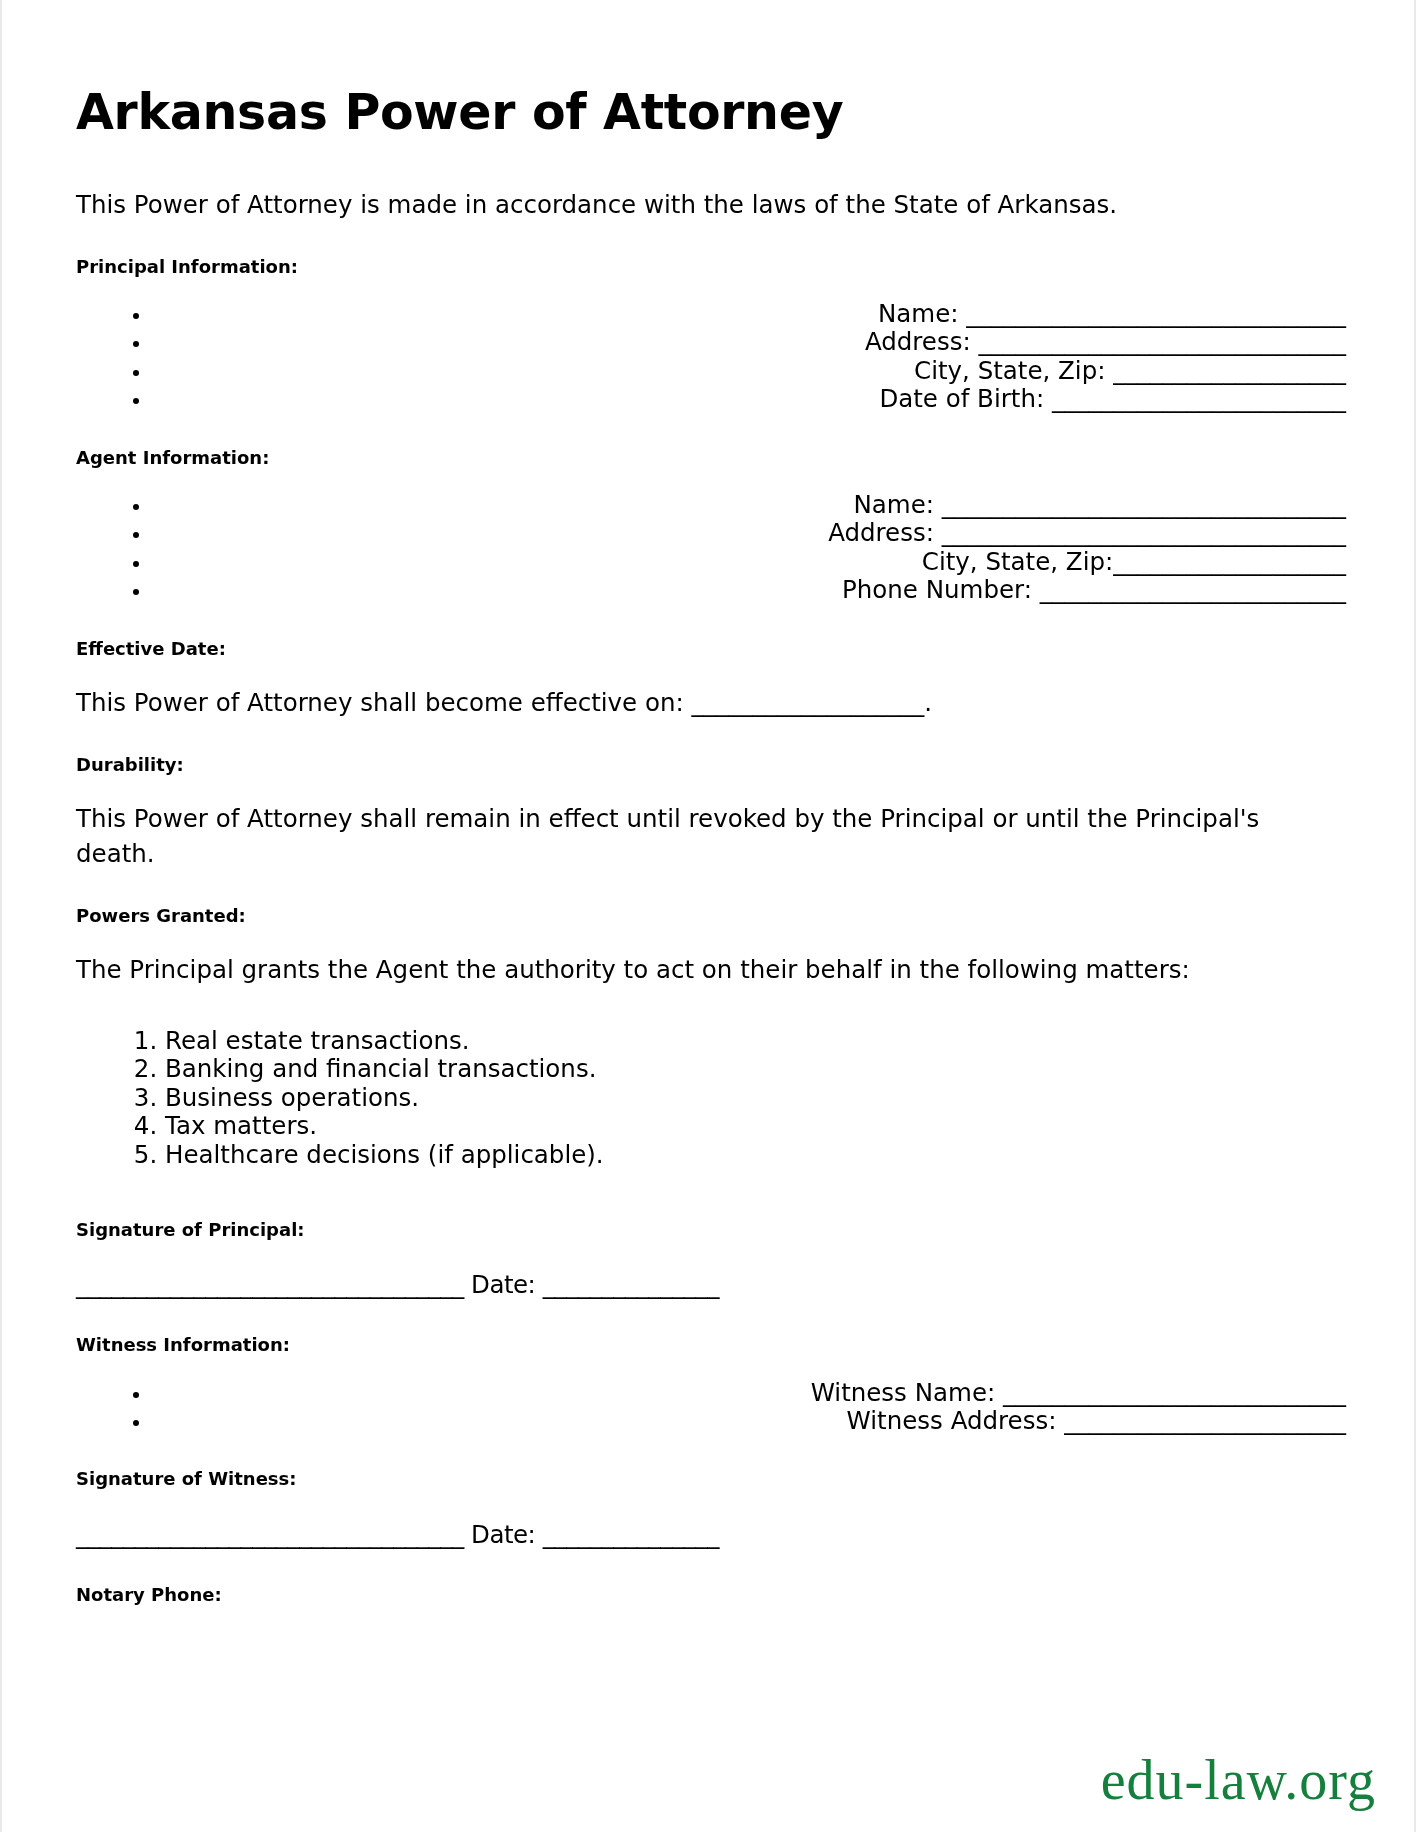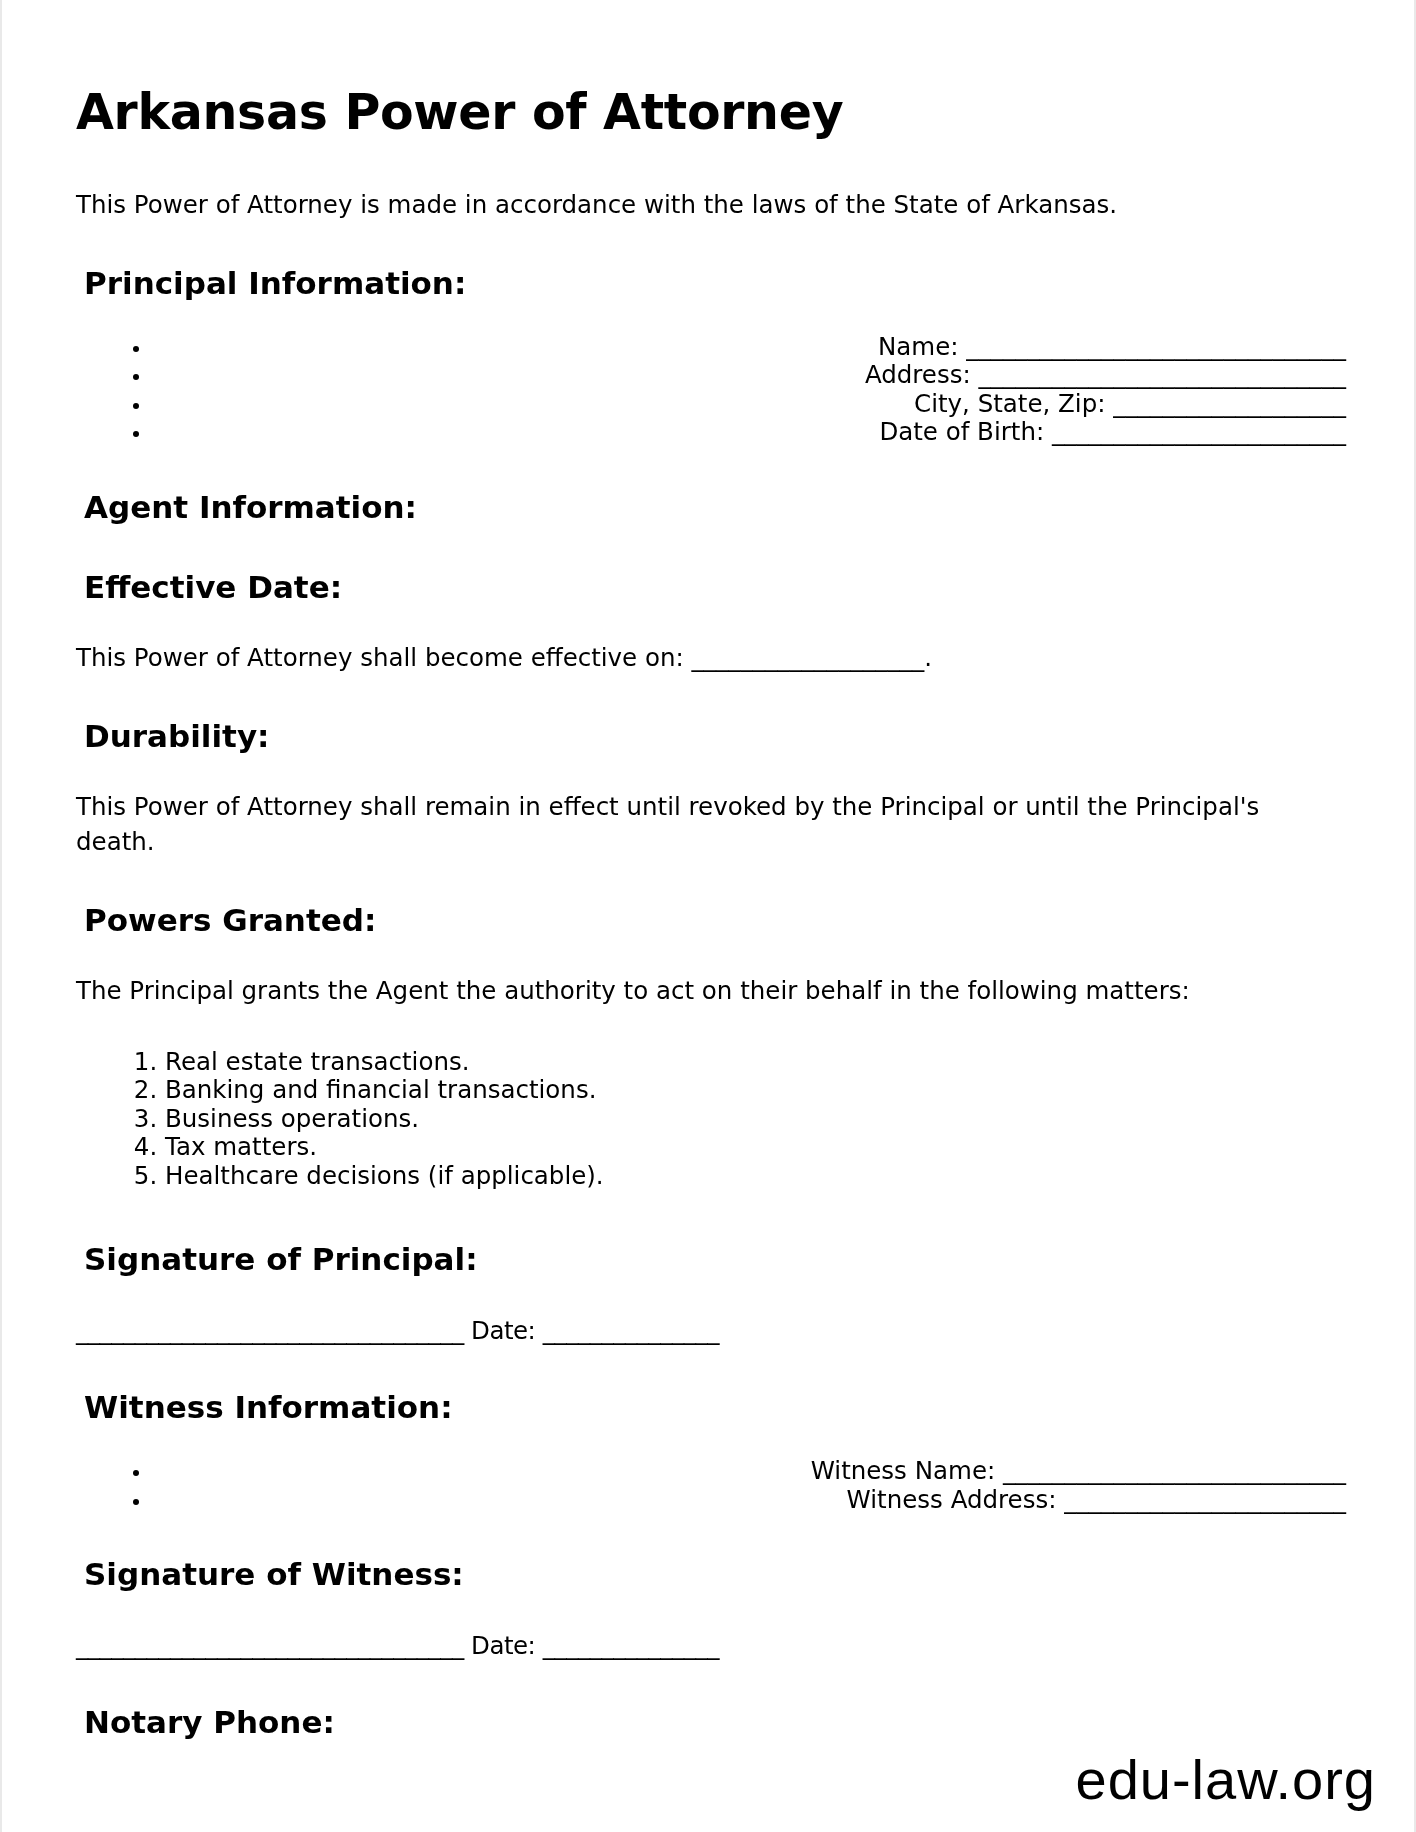--- a/index.html
+++ b/index.html
@@ -36,23 +36,23 @@
     padding-top: 86px;
     letter-spacing: -0.3px;
   }
   p.intro {
     font-size: 24.5px;
     line-height: 1.42;
     margin: 0;
     padding-top: 47px;
   }
   h2.section {
-    font-size: 31px;
+    font-size: 18px;
     font-weight: bold;
-    margin: 8px;
+    margin: 0;
     padding-top: 32px;
     line-height: 1.3;
   }
   p.body-text {
     font-size: 24.5px;
     line-height: 1.42;
     margin: 0;
     padding-top: 26px;
     max-width: 1190px;
   }
@@ -92,23 +92,23 @@
     padding-top: 28px;
     white-space: pre;
   }
   .blank {
     letter-spacing: -0.5px;
   }
   .watermark {
     position: absolute;
     right: 38px;
     bottom: 24px;
-    font-family: Liberation Sans, sans-serif;
+    font-family: Liberation Serif, serif;
     font-size: 56px;
-    color: #000000;
+    color: #15803d;
     letter-spacing: 1px;
     line-height: 1;
   }
 </style>
 </head>
 <body>
 
 <div class="page">
   <div class="content">
 
@@ -118,20 +118,26 @@
 
     <h2 class="section">Principal Information:</h2>
     <ul class="bullets">
       <li>Name: _______________________________</li>
       <li>Address: ______________________________</li>
       <li>City, State, Zip: ___________________</li>
       <li>Date of Birth: ________________________</li>
     </ul>
 
     <h2 class="section">Agent Information:</h2>
+    <ul class="bullets">
+      <li>Name: _________________________________</li>
+      <li>Address: _________________________________</li>
+      <li>City, State, Zip:___________________</li>
+      <li>Phone Number: _________________________</li>
+    </ul>
 
     <h2 class="section">Effective Date:</h2>
     <p class="body-text">This Power of Attorney shall become effective on: ___________________.</p>
 
     <h2 class="section">Durability:</h2>
     <p class="body-text">This Power of Attorney shall remain in effect until revoked by the Principal or until the Principal's death.</p>
 
     <h2 class="section">Powers Granted:</h2>
     <p class="body-text">The Principal grants the Agent the authority to act on their behalf in the following matters:</p>
     <ol class="numbers">

